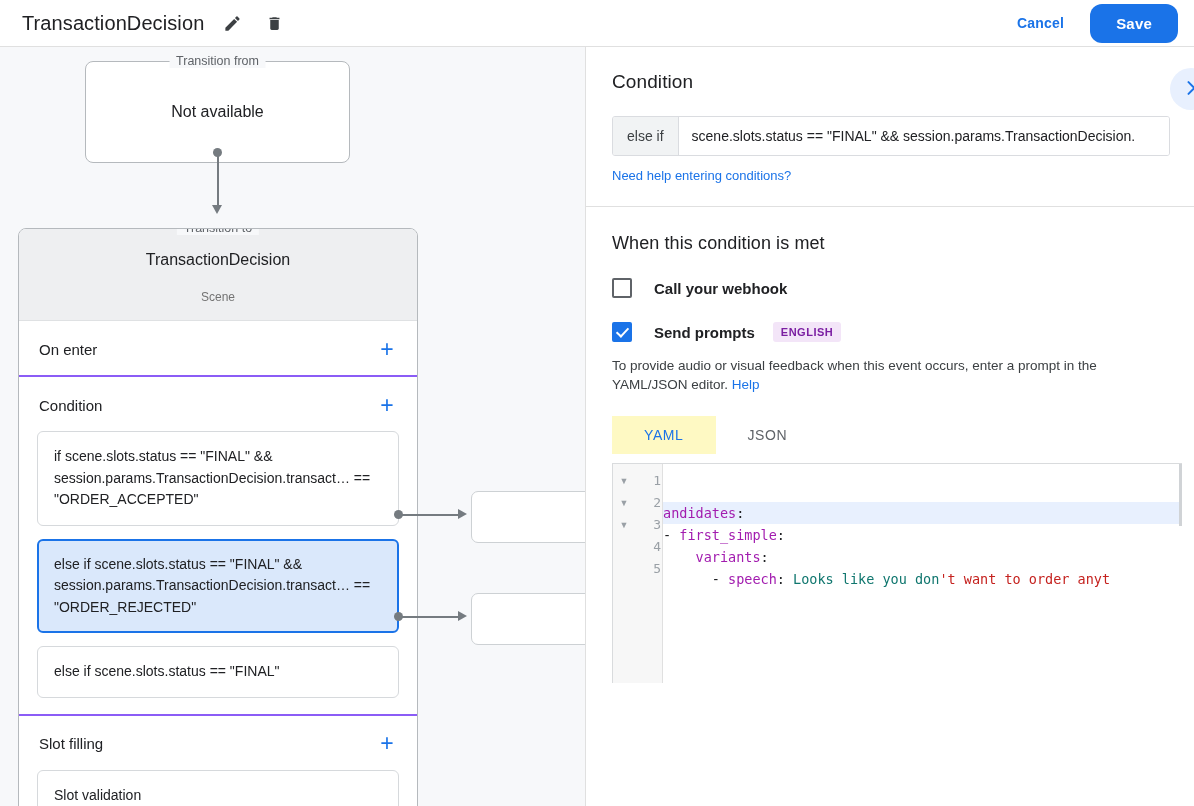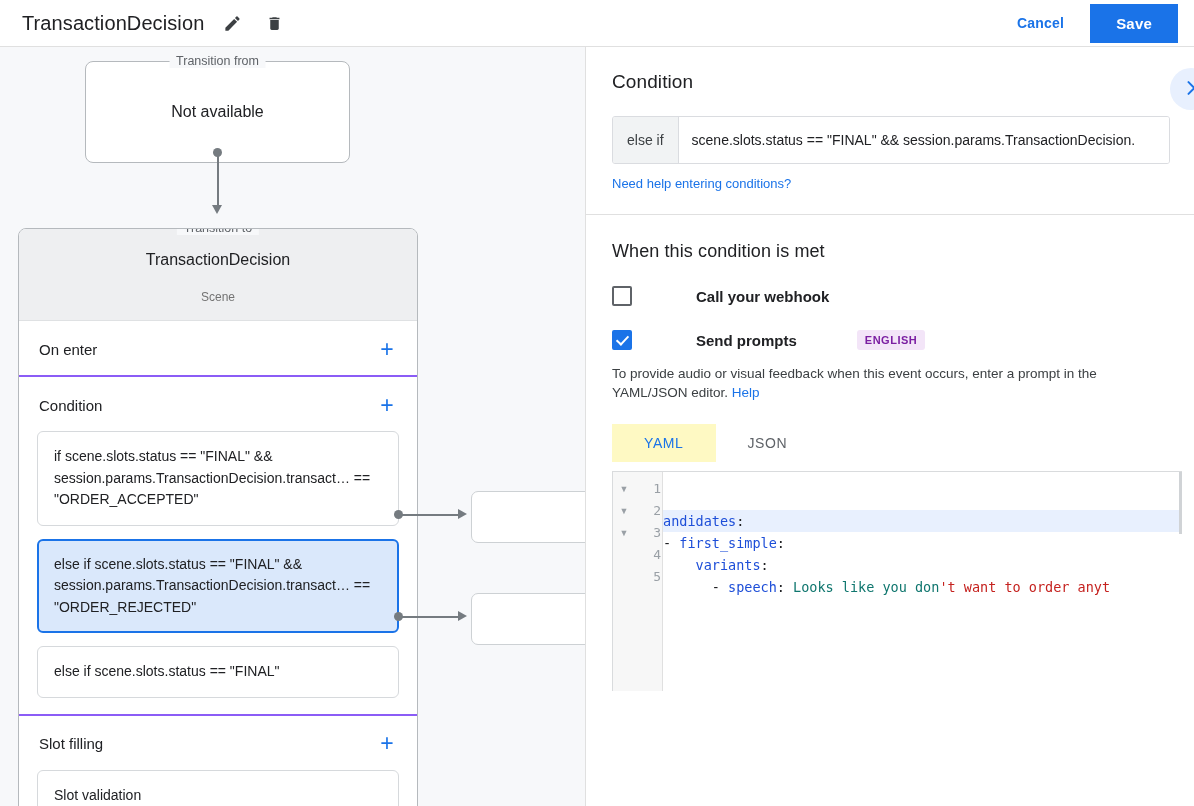--- a/index.html
+++ b/index.html
@@ -44,21 +44,21 @@
     border-radius: 4px;
     cursor: pointer;
     letter-spacing: .2px;
   }
   .btn-save {
     font-size: 15px;
     font-weight: bold;
     color: #ffffff;
     background: #1a73e8;
     border: none;
-    border-radius: 0;
+    border-radius: 12px;
     padding: 11px 26px;
     margin-left: 12px;
     cursor: pointer;
     letter-spacing: .2px;
   }
 
   
   .body {
     display: flex;
     height: 759px;
@@ -231,21 +231,21 @@
     display: flex; align-items: center; justify-content: center;
     cursor: pointer;
   }
 
   .cond-field {
     display: flex;
     margin-top: 23px;
     border: 1px solid #dadce0;
     border-radius: 3px;
     overflow: hidden;
-    height: 48px;
+    height: 40px;
     justify-content: space-between;
   }
   .cond-prefix {
     background: #f1f3f4;
     border-right: 1px solid #dadce0;
     padding: 0 14px;
     display: flex; align-items: center;
     font-size: 14px; color: #3c4043;
     white-space: nowrap;
   }
@@ -263,21 +263,21 @@
     margin-top: 12px;
     font-size: 13px;
     color: #1a73e8;
     text-decoration: none;
     cursor: pointer;
   }
 
   .panel-sec2 { padding: 26px 24px 0 26px; }
   .sub-title { font-size: 18px; color: #202124; letter-spacing: .1px; }
 
-  .check-row { display: flex; align-items: center; margin-top: 24px; gap: 42px; }
+  .check-row { display: flex; align-items: center; margin-top: 24px; }
   .cbox {
     width: 20px; height: 20px;
     border: 2px solid #5f6368;
     border-radius: 2px;
     background: #fff;
     cursor: pointer;
     flex: 0 0 auto;
   }
   .cbox.checked {
     background: #1a73e8;
@@ -374,21 +374,21 @@
     flex: 1;
     padding-top: 6px;
     font-family: "DejaVu Sans Mono", monospace;
     font-size: 13.5px;
     white-space: pre;
     overflow: hidden;
     position: relative;
   }
   .code .ln { height: 22px; line-height: 22px; }
   .code .ln.hl { background: #e8f0fe; }
-  .tok-key { color: #1d4ed8; }
+  .tok-key { color: #a21caf; }
   .tok-str { color: #c5221f; }
   .tok-txt { color: #0f766e; }
   .tok-punc { color: #202124; }
   .scroll-thumb {
     position: absolute;
     right: 0; top: 0;
     width: 3px; height: 62px;
     background: #d0d3d6;
   }
 </style>

